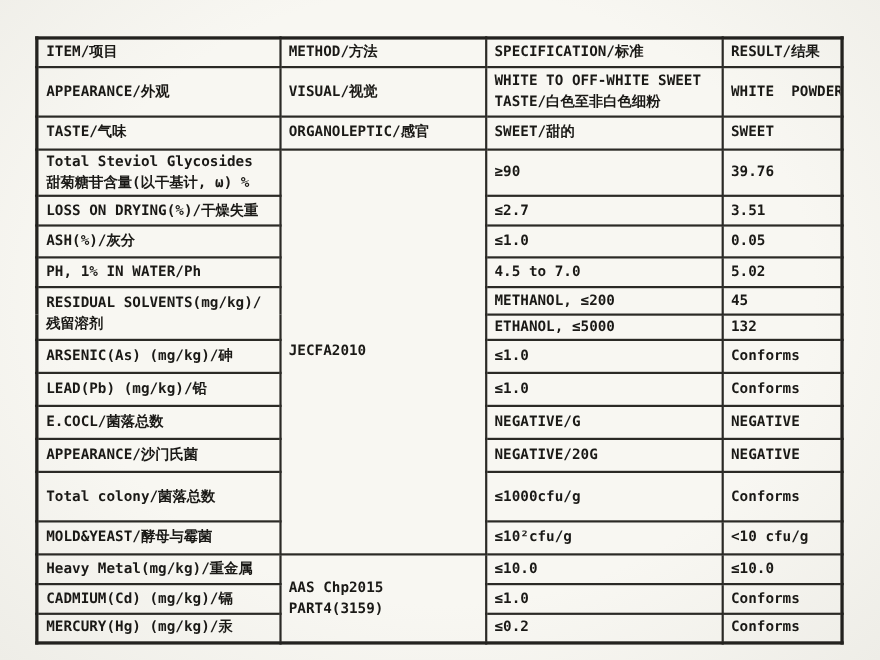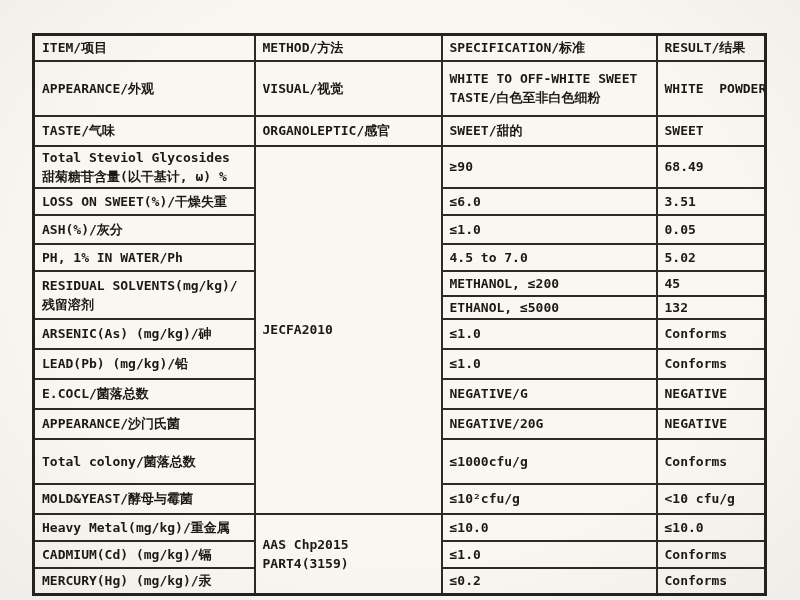--- a/index.html
+++ b/index.html
@@ -47,21 +47,21 @@
         <col style="width:109px">
     </colgroup>
     <tbody>
       <tr style="height:26px">
         <td>ITEM/项目</td>
         <td>METHOD/方法</td>
         <td>SPECIFICATION/标准</td>
         <td>RESULT/结果</td>
       </tr>
 
-      <tr style="height:55px">
+      <tr style="height:45px">
         <td>APPEARANCE/外观</td>
         <td>VISUAL/视觉</td>
         <td>
           <span class="cell-line">WHITE TO OFF-WHITE SWEET</span>
           <span class="cell-line">TASTE/白色至非白色细粉</span>
         </td>
         <td class="pre">WHITE  POWDER</td>
       </tr>
 
       <tr style="height:30px">
@@ -71,26 +71,26 @@
         <td>SWEET</td>
       </tr>
 
       <tr style="height:39px">
         <td>
           <span class="cell-line">Total Steviol Glycosides</span>
           <span class="cell-line">甜菊糖苷含量(以干基计, ω) %</span>
         </td>
         <td rowspan="12">JECFA2010</td>
         <td>≥90</td>
-        <td>68.49</td>
+        <td>39.76</td>
       </tr>
 
       <tr style="height:27px">
-        <td>LOSS ON SWEET(%)/干燥失重</td>
-        <td>≤6.0</td>
+        <td>LOSS ON DRYING(%)/干燥失重</td>
+        <td>≤2.7</td>
         <td>3.51</td>
       </tr>
 
       <tr style="height:29px">
         <td>ASH(%)/灰分</td>
         <td>≤1.0</td>
         <td>0.05</td>
       </tr>
 
       <tr style="height:27px">

